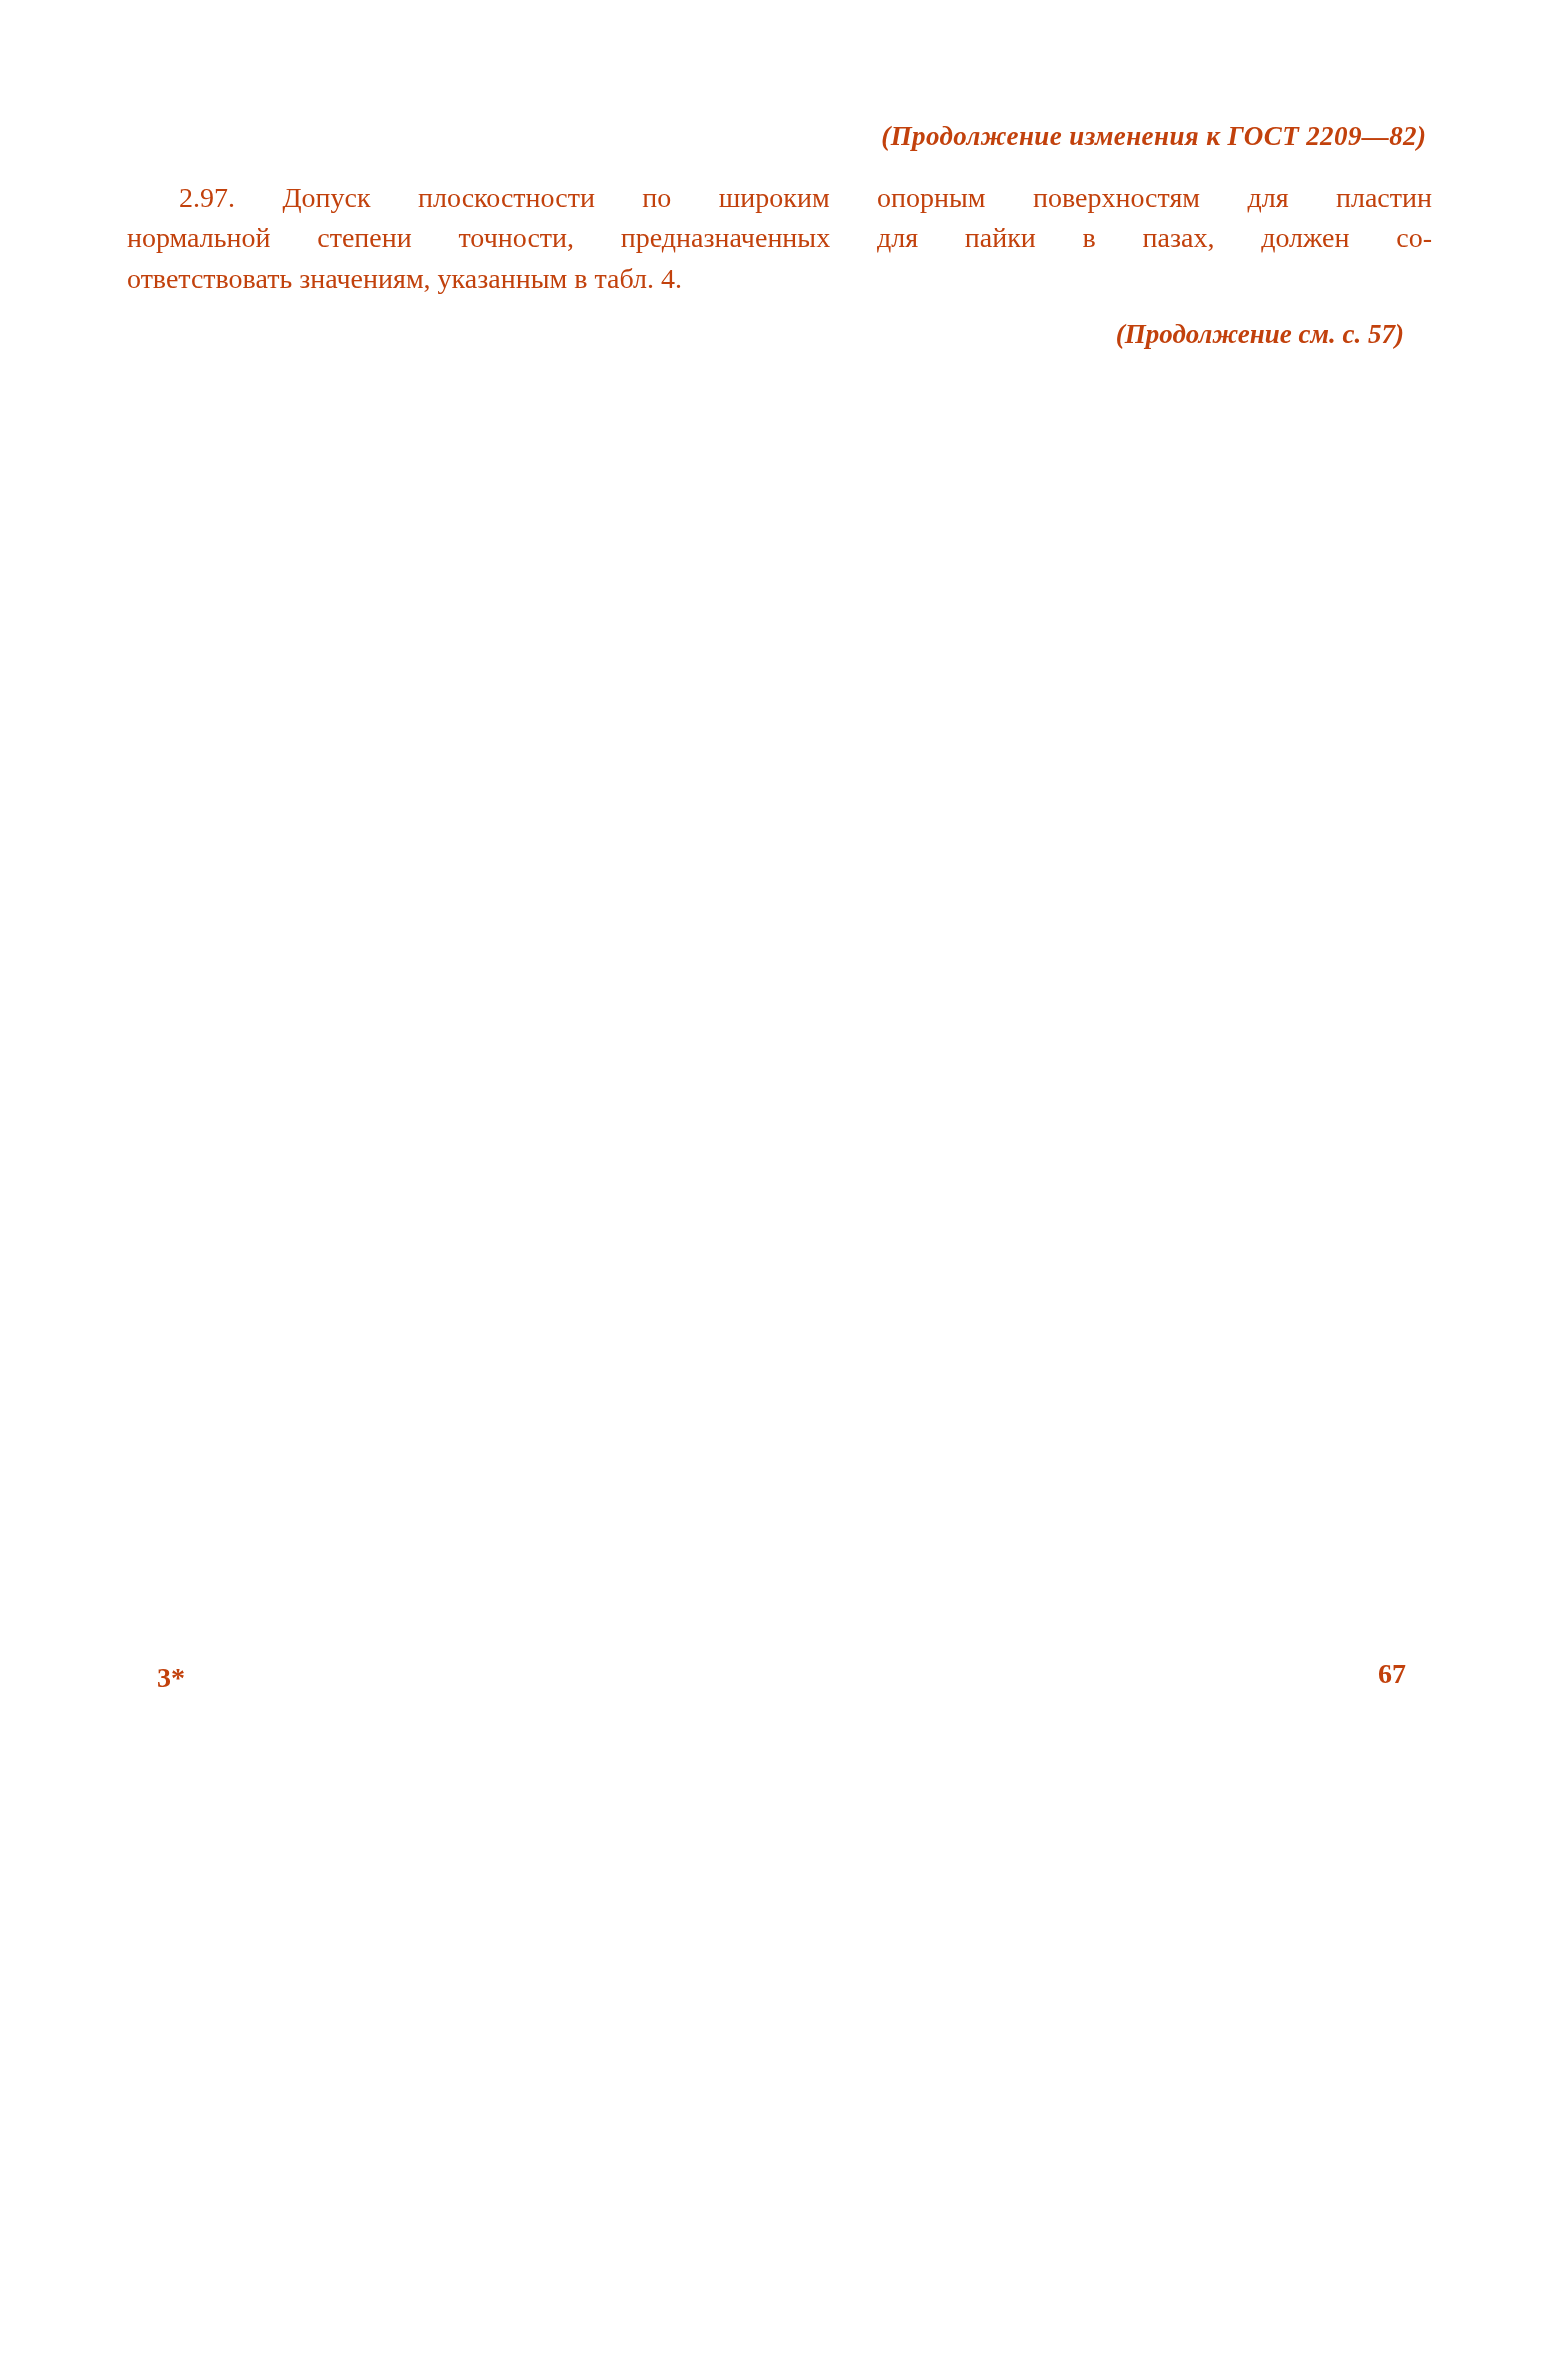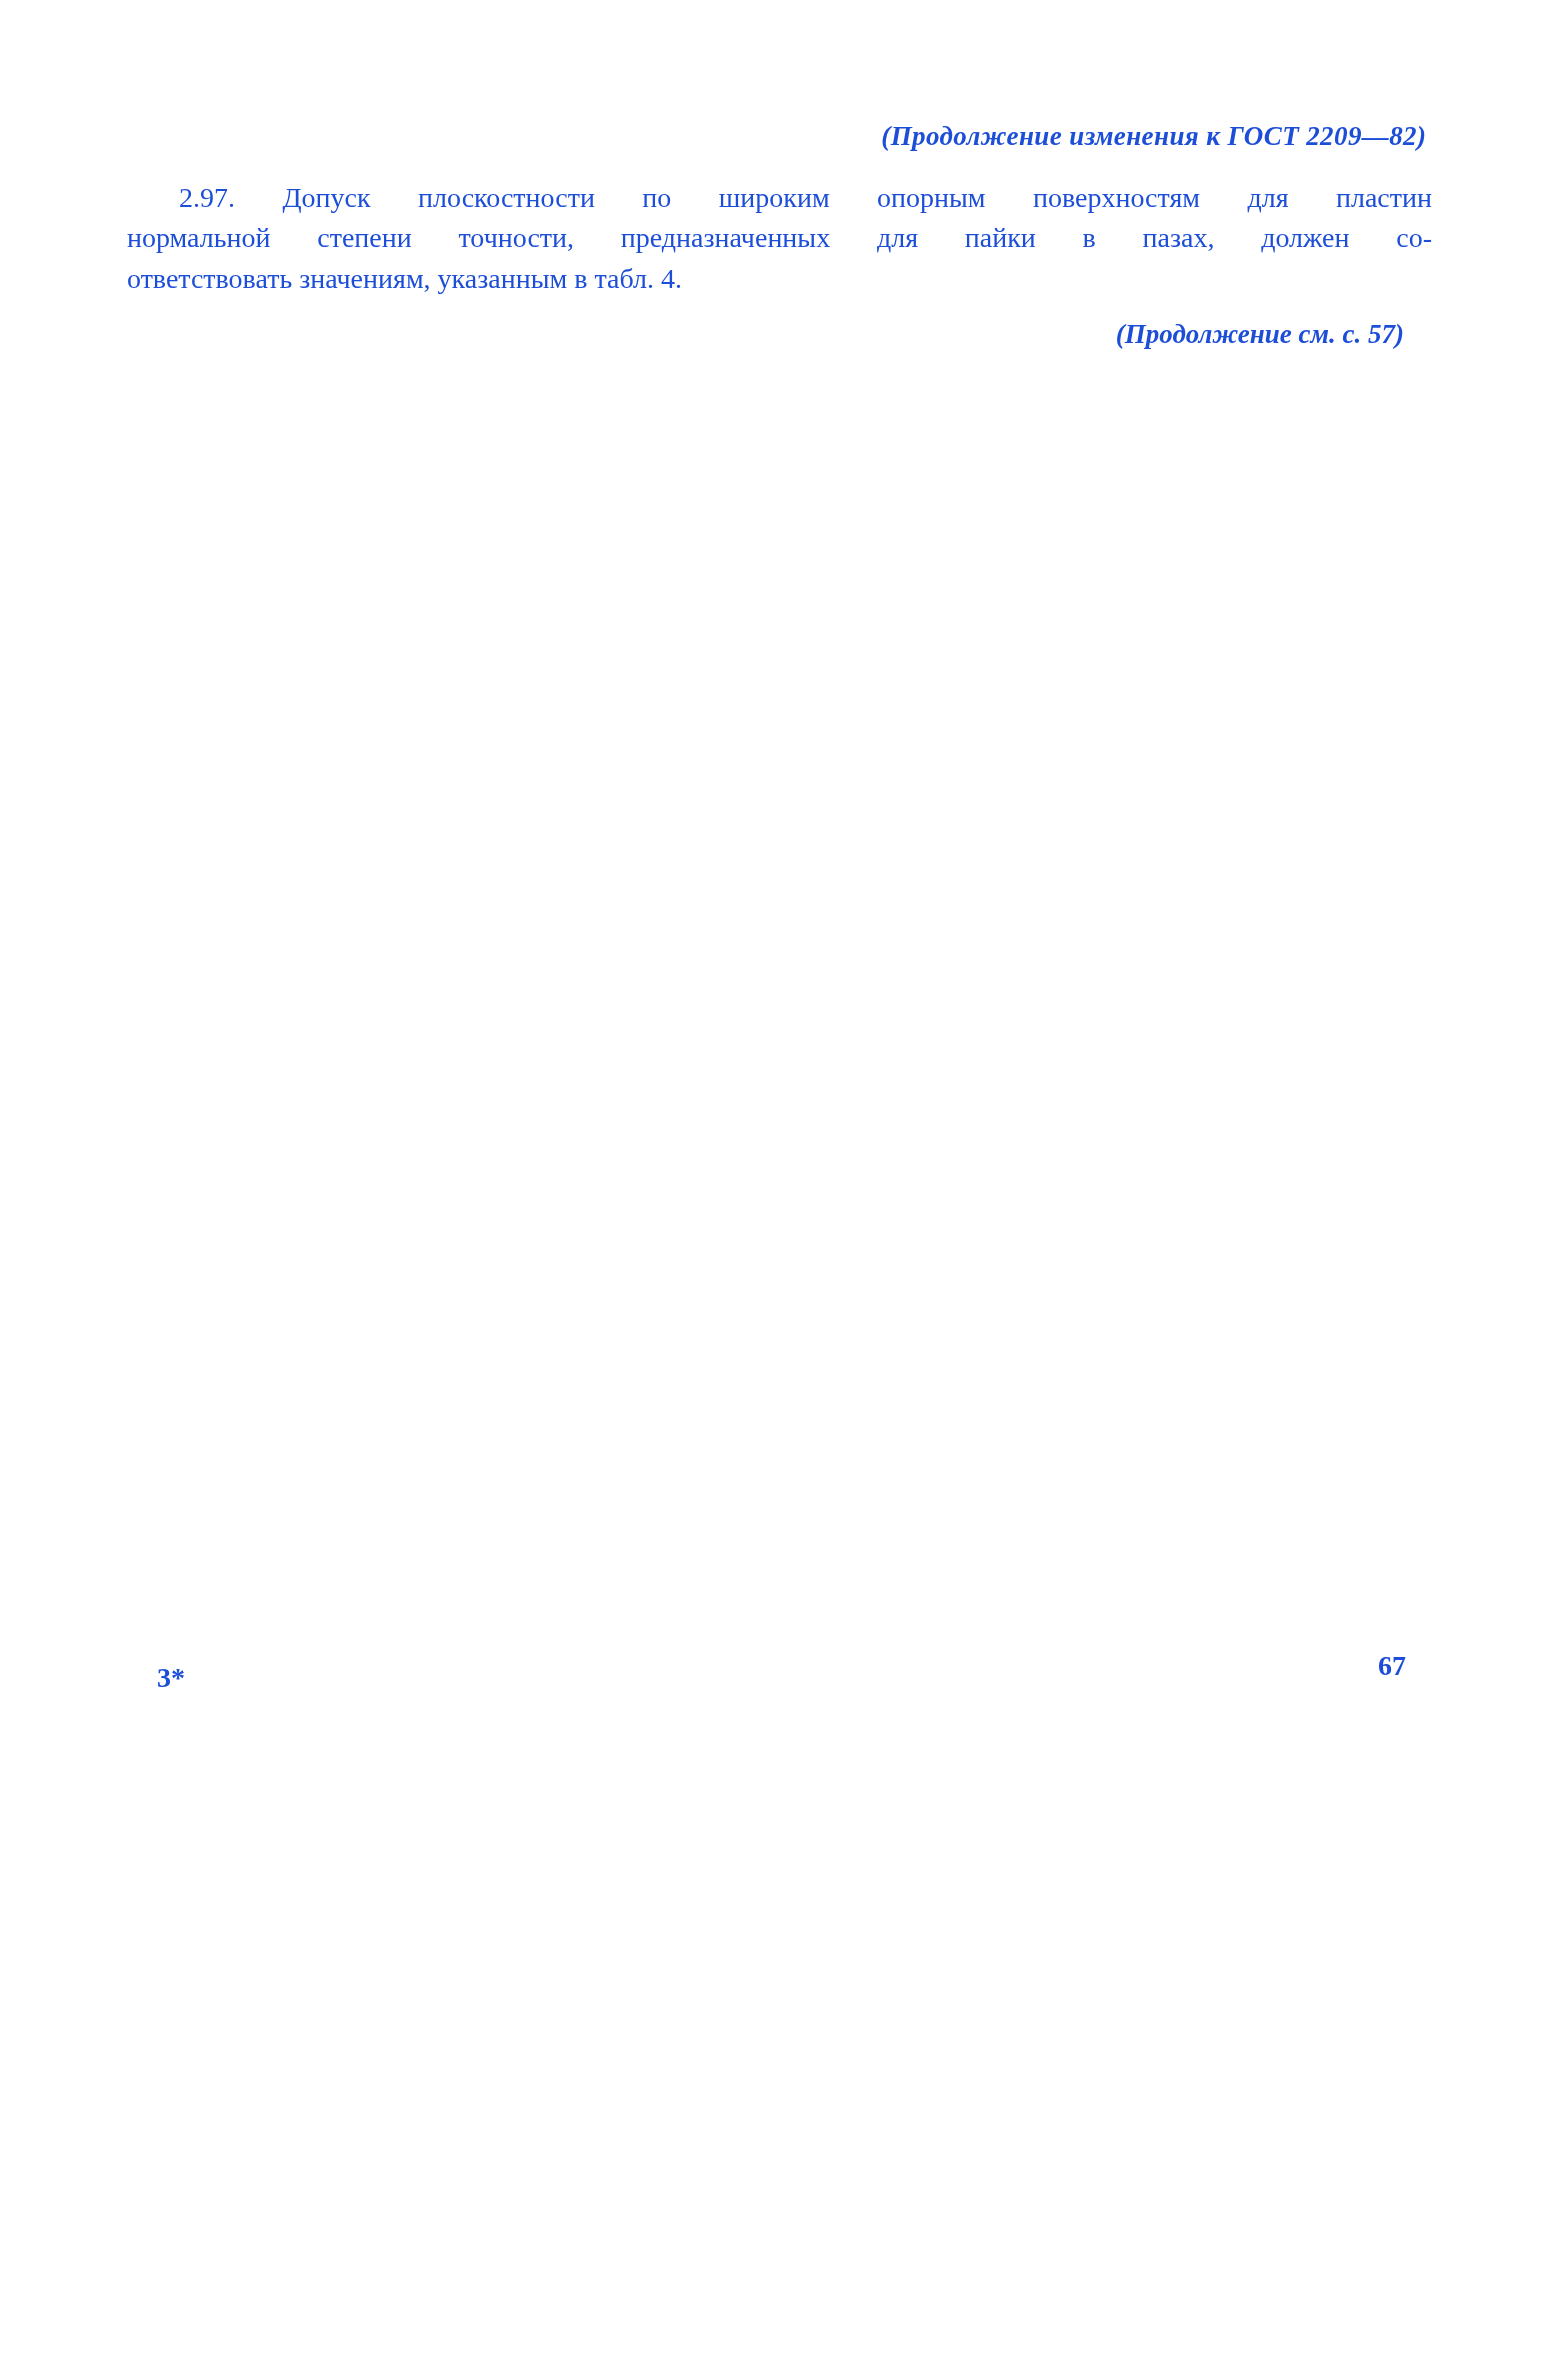--- a/index.html
+++ b/index.html
@@ -6,21 +6,21 @@
     margin: 0;
     padding: 0;
     background: #ffffff;
   }
   .page {
     position: relative;
     width: 1563px;
     height: 1783px;
     background: #ffffff;
     font-family: "Liberation Serif", serif;
-    color: #1d4ed8;
+    color: #c2410c;
     box-sizing: border-box;
   }
   .content {
     position: absolute;
     left: 127px;
     top: 121px;
     width: 1305px;
   }
   .header-note {
     text-align: right;
@@ -65,21 +65,21 @@
     position: absolute;
     left: 157px;
     bottom: 0;
     font-size: 28px;
     font-weight: bold;
     font-family: "Liberation Serif", serif;
   }
   .folio-right {
     position: absolute;
     right: 157px;
-    bottom: 12px;
+    bottom: 4px;
     font-size: 28px;
     font-weight: bold;
     font-family: "Liberation Serif", serif;
   }
 </style>
 </head>
 <body>
 
 <div class="page">
 

